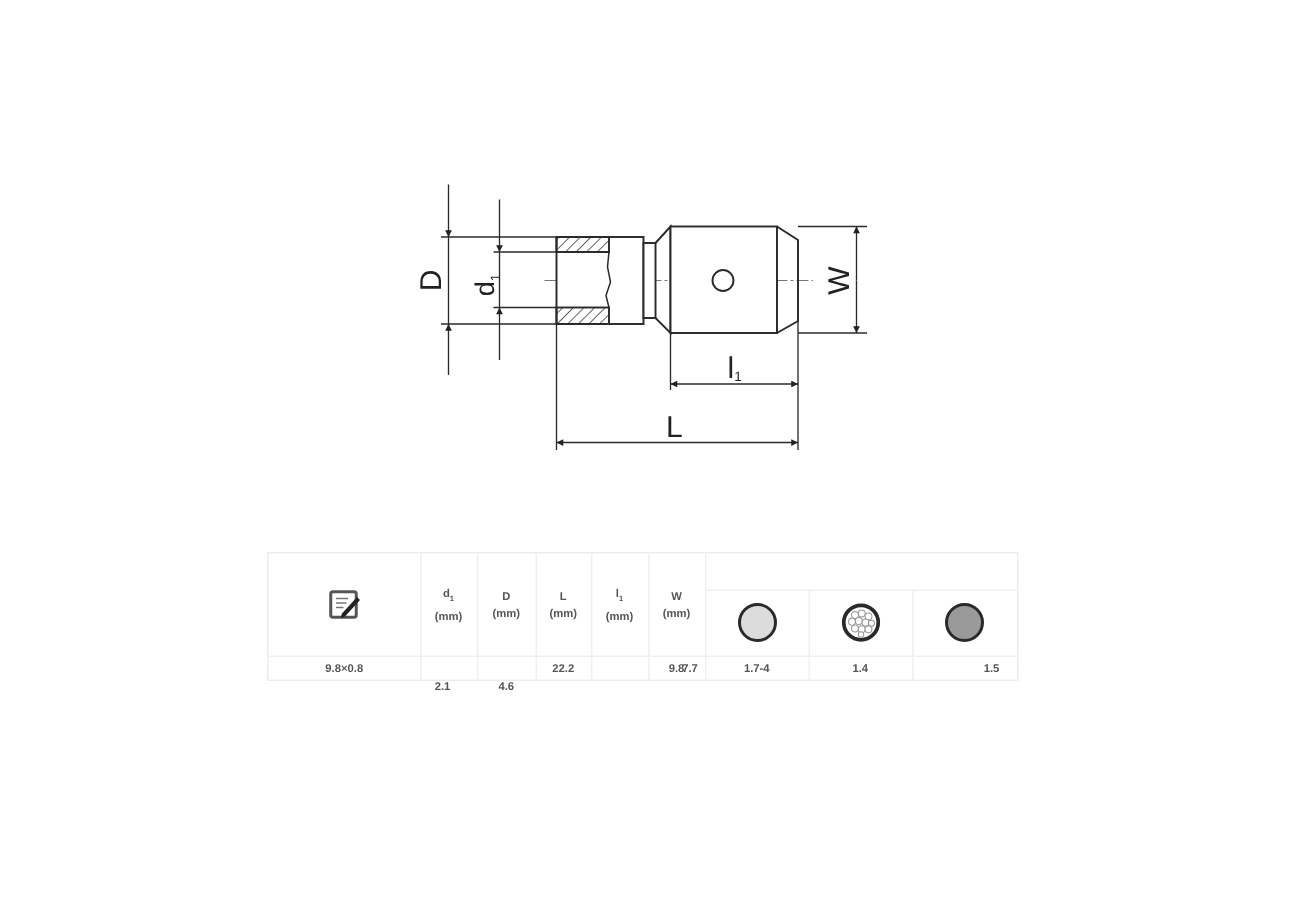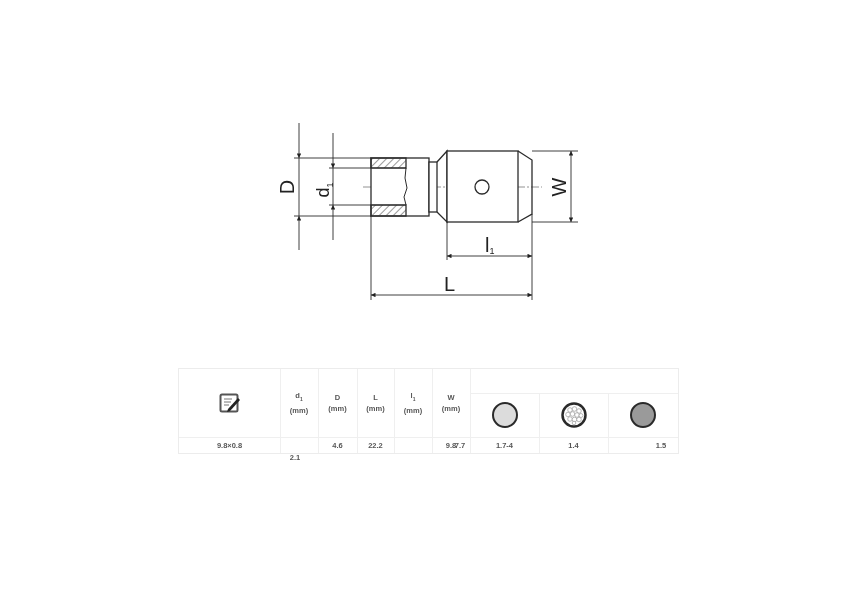--- a/index.html
+++ b/index.html
@@ -150,20 +150,20 @@
         <circle cx="13" cy="21" r="1.8"></circle>
       </g>
     </svg>
   </div>
   <div class="cell" style="left:429px;top:24px;width:70px;height:44px;">
     <div class="wire" style="background:#9a9a9a;"></div>
   </div>
 
   <div class="cell val" style="left:0;top:68px;width:101px;height:16px;">9.8×0.8</div>
   <div class="cell val" style="left:97px;top:68px;width:38px;height:16px;margin-top:12px;">2.1</div>
-  <div class="cell val" style="left:139px;top:68px;width:39px;height:16px;">4.6</div>
+  <div class="cell val" style="left:139px;top:80px;width:39px;height:16px;">4.6</div>
   <div class="cell val" style="left:178px;top:68px;width:37px;height:16px;">22.2</div>
   <div class="cell val" style="left:215px;top:68px;width:38px;height:16px;margin-left:47px;">7.7</div>
   <div class="cell val" style="left:253px;top:68px;width:38px;height:16px;">9.8</div>
   <div class="cell val" style="left:291px;top:68px;width:69px;height:16px;">1.7-4</div>
   <div class="cell val" style="left:360px;top:68px;width:69px;height:16px;">1.4</div>
   <div class="cell val" style="left:429px;top:68px;width:70px;height:16px;padding-left:36px;">1.5</div>
 </div>
 
 </body></html>

